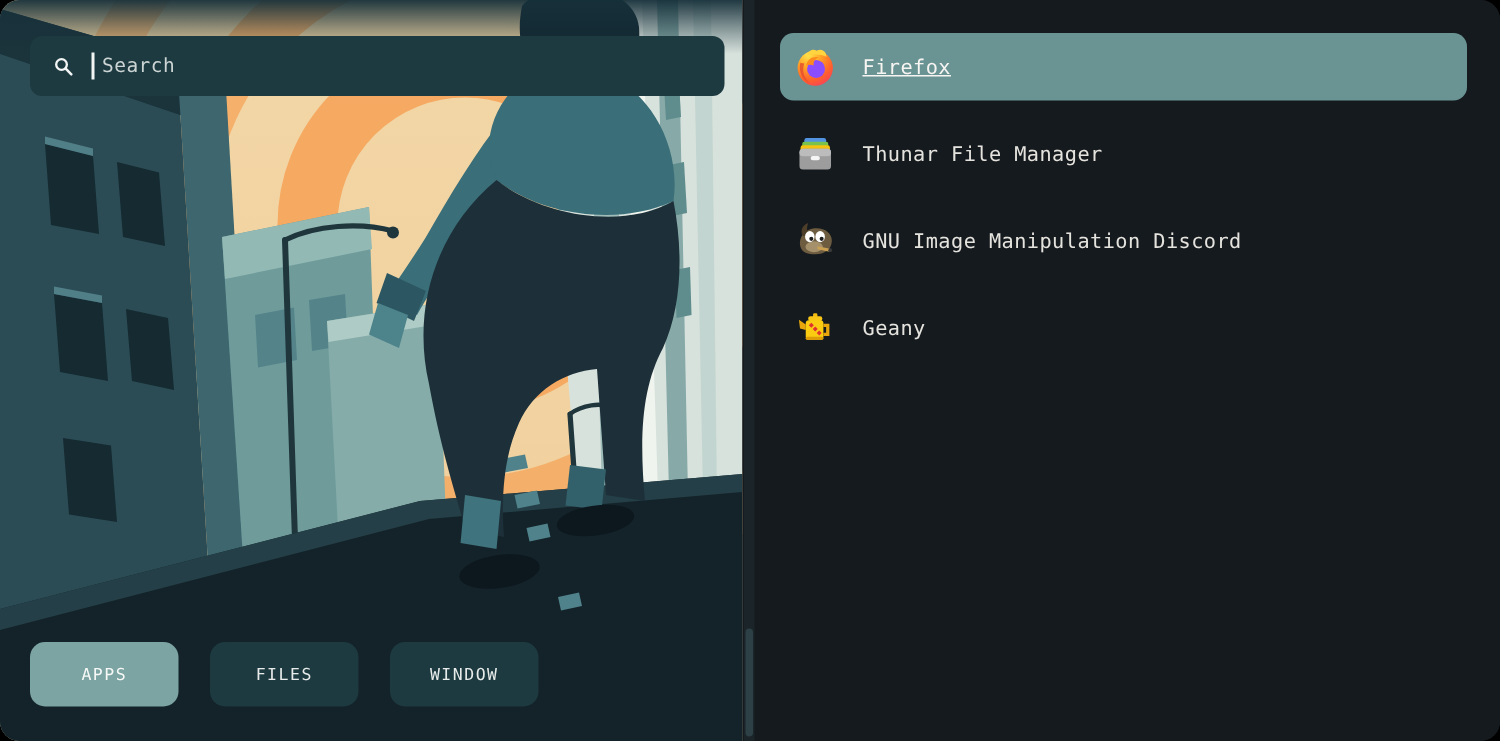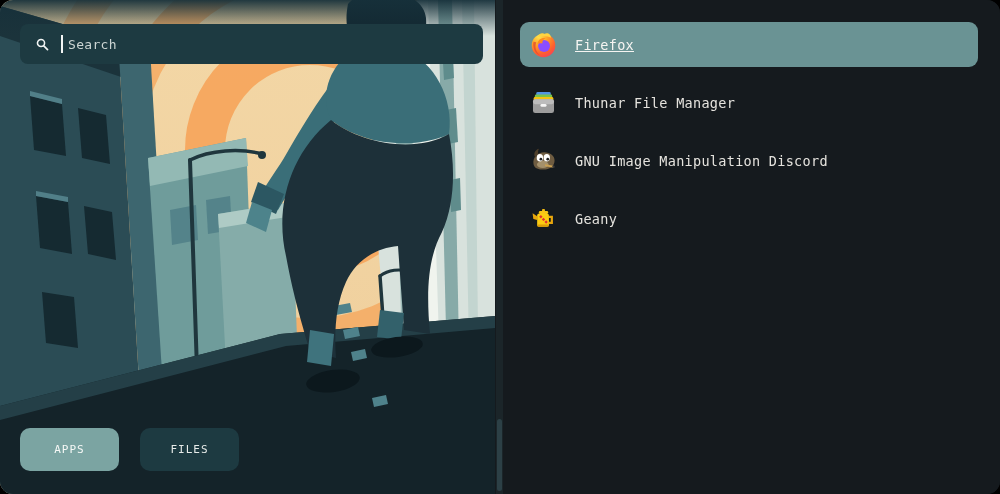--- a/index.html
+++ b/index.html
@@ -281,20 +281,23 @@
     <div class="tabs">
   <button class="tab active">
     <span class="tab-label">APPS</span>
   </button>
 
 
   <button class="tab">
     <span class="tab-label">FILES</span>
   </button>
 
+  <button class="tab">
+    <span class="tab-label">WINDOW</span>
+  </button>
 </div>
   </div>
 
   <div class="right">
     <div class="scrolltrack">
       <div class="scrollthumb"></div>
     </div>
     <div class="applist">
   <div class="app-row selected">
     <span class="app-icon">

